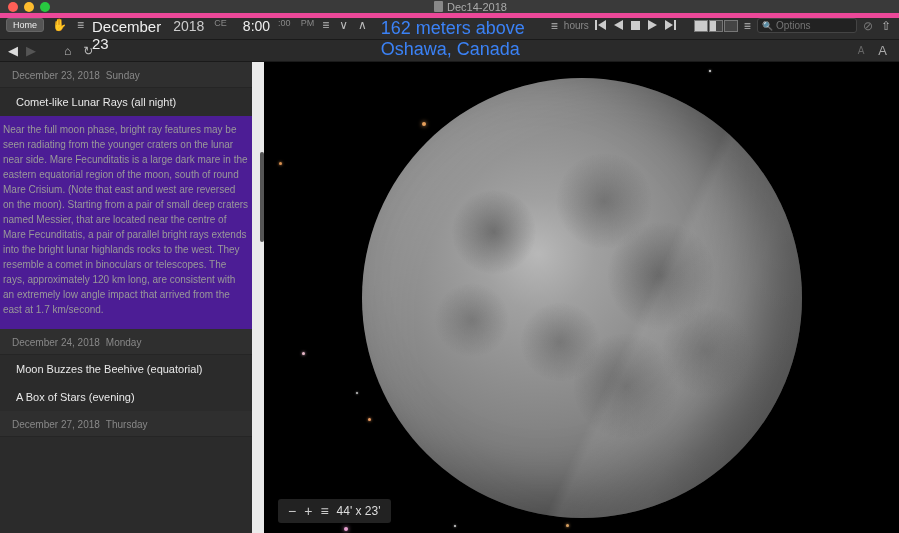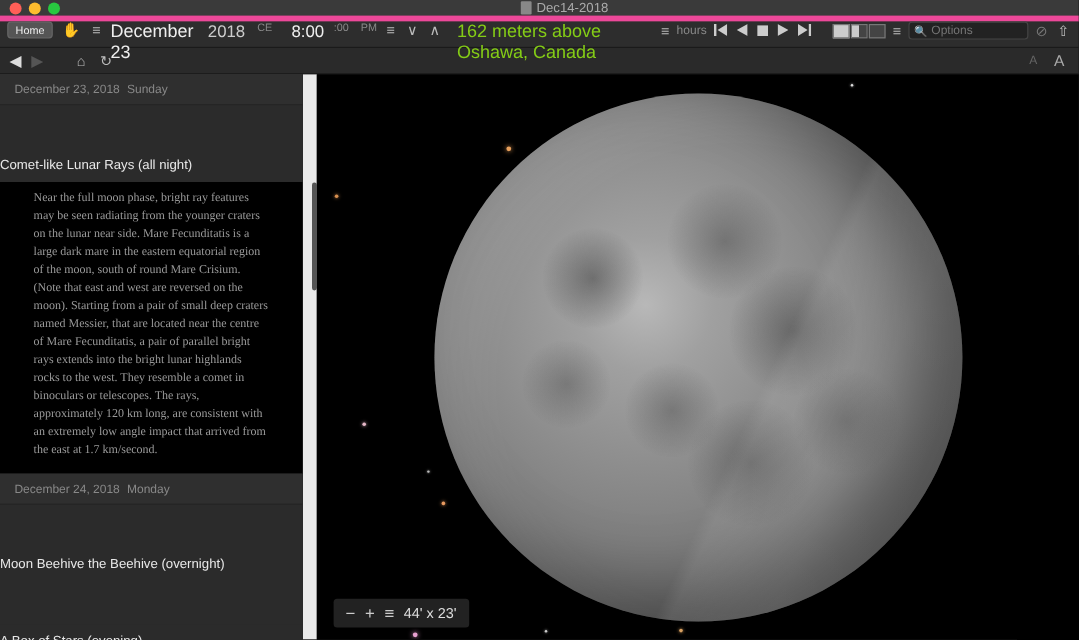--- a/index.html
+++ b/index.html
@@ -12,41 +12,41 @@
 .doc-icon { width: 9px; height: 11px; background: #888; border-radius: 1px; }
 .toolbar { height: 22px; background: #2d2d2d; display: flex; align-items: flex-start; padding: 0 6px; gap: 6px; border-bottom: 1px solid #1a1a1a; }
 .home-btn { background: #555; color: #eee; font-size: 9px; padding: 1px 6px; border-radius: 3px; border: 1px solid #666; }
 .tb-icon { color: #bbb; font-size: 12px; cursor: pointer; padding: 0 2px; }
 .date-main { color: #eee; font-size: 15px; font-weight: 400; }
 .date-year { color: #ccc; font-size: 14px; margin-left: 6px; }
 .date-era { color: #888; font-size: 9px; margin-left: 4px; }
 .time-main { color: #eee; font-size: 14px; margin-left: 10px; }
 .time-sec { color: #888; font-size: 9px; margin-left: 2px; }
 .time-ampm { color: #888; font-size: 9px; margin-left: 4px; }
-.loc-text { color: #84cc16; font-size: 15px; margin-left: 6px; }
+.loc-text { color: #3b82f6; font-size: 18px; margin-left: 6px; }
 .tb-spacer { flex: 1; }
 .tb-right { display: flex; align-items: center; gap: 4px; }
 .hours-label { color: #888; font-size: 10px; }
 .view-toggle { display: flex; gap: 1px; }
 .vt { width: 14px; height: 12px; border: 1px solid #777; }
 .search-box { display: flex; align-items: center; background: #222; border: 1px solid #444; border-radius: 3px; padding: 1px 4px; gap: 3px; width: 100px; }
 .search-box input { background: none; border: none; color: #999; font-size: 10px; width: 70px; outline: none; }
 .subbar { height: 22px; background: #2a2a2a; display: flex; align-items: center; padding: 0 8px; gap: 8px; border-bottom: 1px solid #1a1a1a; }
 .nav-arrow { color: #ddd; font-size: 13px; cursor: pointer; }
 .nav-arrow.dim { color: #555; }
 .font-a { color: #666; font-size: 10px; margin-left: auto; }
 .font-a2 { color: #aaa; font-size: 13px; margin-left: 6px; margin-right: 4px; }
 .content { display: flex; height: calc(533px - 62px); justify-content: space-between; }
 .sidebar { width: 252px; background: #2b2b2b; overflow-y: auto; }
 .sidebar::-webkit-scrollbar { width: 10px; background: #333; }
 .sidebar::-webkit-scrollbar-thumb { background: #555; border-radius: 4px; }
 .entry-date { padding: 8px 12px 6px; color: #888; font-size: 10px; background: #2f2f2f; border-bottom: 1px solid #252525; }
 .entry-date .day { margin-left: 6px; }
-.entry-title { padding: 8px 0; color: #e8e8e8; font-size: 11px; font-weight: 500; background: #2b2b2b; margin-top: 36px; }
-.entry-body { padding: 6px 28px 12px; color: #999; font-size: 10px; line-height: 1.5; background: #000000; font-family: Liberation Serif, serif; }
+.entry-title { padding: 8px 16px; color: #e8e8e8; font-size: 11px; font-weight: 500; background: #2b2b2b; }
+.entry-body { padding: 6px 3px 12px; color: #999; font-size: 10px; line-height: 1.5; background: #4c1d95; }
 .divider-bar { width: 12px; background: #eaeaea; position: relative; }
 .divider-bar::after { content: ""; position: absolute; right: 0; top: 90px; width: 4px; height: 90px; background: #555; border-radius: 2px; }
 .skyview { flex: 1; background: #000; position: relative; overflow: hidden; }
 .moon { position: absolute; left: 50%; top: 50%; transform: translate(-50%, -50%); width: 440px; height: 440px; border-radius: 50%; background: radial-gradient(circle at 40% 40%, #b8b8b8 0%, #a0a0a0 15%, #8a8a8a 40%, #787878 60%, #686868 80%, #555 100%); box-shadow: inset -40px -20px 60px rgba(0,0,0,0.4), inset 30px 20px 40px rgba(255,255,255,0.08); }
 .moon::before { content: ""; position: absolute; inset: 0; border-radius: 50%; background: radial-gradient(circle at 30% 35%, rgba(60,60,60,0.5) 0%, transparent 10%), radial-gradient(circle at 55% 28%, rgba(60,60,60,0.4) 0%, transparent 12%), radial-gradient(circle at 68% 45%, rgba(55,55,55,0.45) 0%, transparent 14%), radial-gradient(circle at 45% 60%, rgba(60,60,60,0.35) 0%, transparent 11%), radial-gradient(circle at 60% 70%, rgba(55,55,55,0.4) 0%, transparent 13%), radial-gradient(circle at 25% 55%, rgba(65,65,65,0.35) 0%, transparent 9%), radial-gradient(circle at 78% 62%, rgba(50,50,50,0.35) 0%, transparent 10%); }
 .moon::after { content: ""; position: absolute; inset: 0; border-radius: 50%; background: linear-gradient(115deg, transparent 0%, transparent 60%, rgba(255,255,255,0.08) 62%, rgba(255,255,255,0.12) 75%, rgba(255,255,255,0.06) 100%); }
 .star { position: absolute; border-radius: 50%; }
 .fov-bar { position: absolute; left: 14px; bottom: 10px; background: rgba(40,40,40,0.85); padding: 4px 10px; border-radius: 3px; display: flex; align-items: center; gap: 8px; color: #ddd; font-size: 12px; }
 .fov-btn { color: #ccc; font-size: 14px; cursor: pointer; }
 </style>
@@ -135,22 +135,23 @@
   <span class="font-a">A</span>
   <span class="font-a2">A</span>
 </div>
 
 <div class="content">
   <div class="sidebar" id="sidebar">
       <div class="entry-date"><span>December 23, 2018</span><span class="day">Sunday</span></div>
       <div class="entry-title">Comet-like Lunar Rays (all night)</div>
       <div class="entry-body">Near the full moon phase, bright ray features may be seen radiating from the younger craters on the lunar near side. Mare Fecunditatis is a large dark mare in the eastern equatorial region of the moon, south of round Mare Crisium. (Note that east and west are reversed on the moon). Starting from a pair of small deep craters named Messier, that are located near the centre of Mare Fecunditatis, a pair of parallel bright rays extends into the bright lunar highlands rocks to the west. They resemble a comet in binoculars or telescopes. The rays, approximately 120 km long, are consistent with an extremely low angle impact that arrived from the east at 1.7 km/second.</div>
       <div class="entry-date"><span>December 24, 2018</span><span class="day">Monday</span></div>
-      <div class="entry-title">Moon Beehive the Beehive (overnight)</div>
+      <div class="entry-title">Moon Buzzes the Beehive (equatorial)</div>
       <div class="entry-title">A Box of Stars (evening)</div>
+      <div class="entry-date"><span>December 27, 2018</span><span class="day">Thursday</span></div>
     </div>
   <div class="divider-bar"></div>
   <div class="skyview" id="skyview">
     <div class="moon"></div>
     <div class="fov-bar">
       <span class="fov-btn">−</span>
       <span class="fov-btn">+</span>
       <span class="fov-btn">≡</span>
       <span>44' x 23'</span>
     </div>

